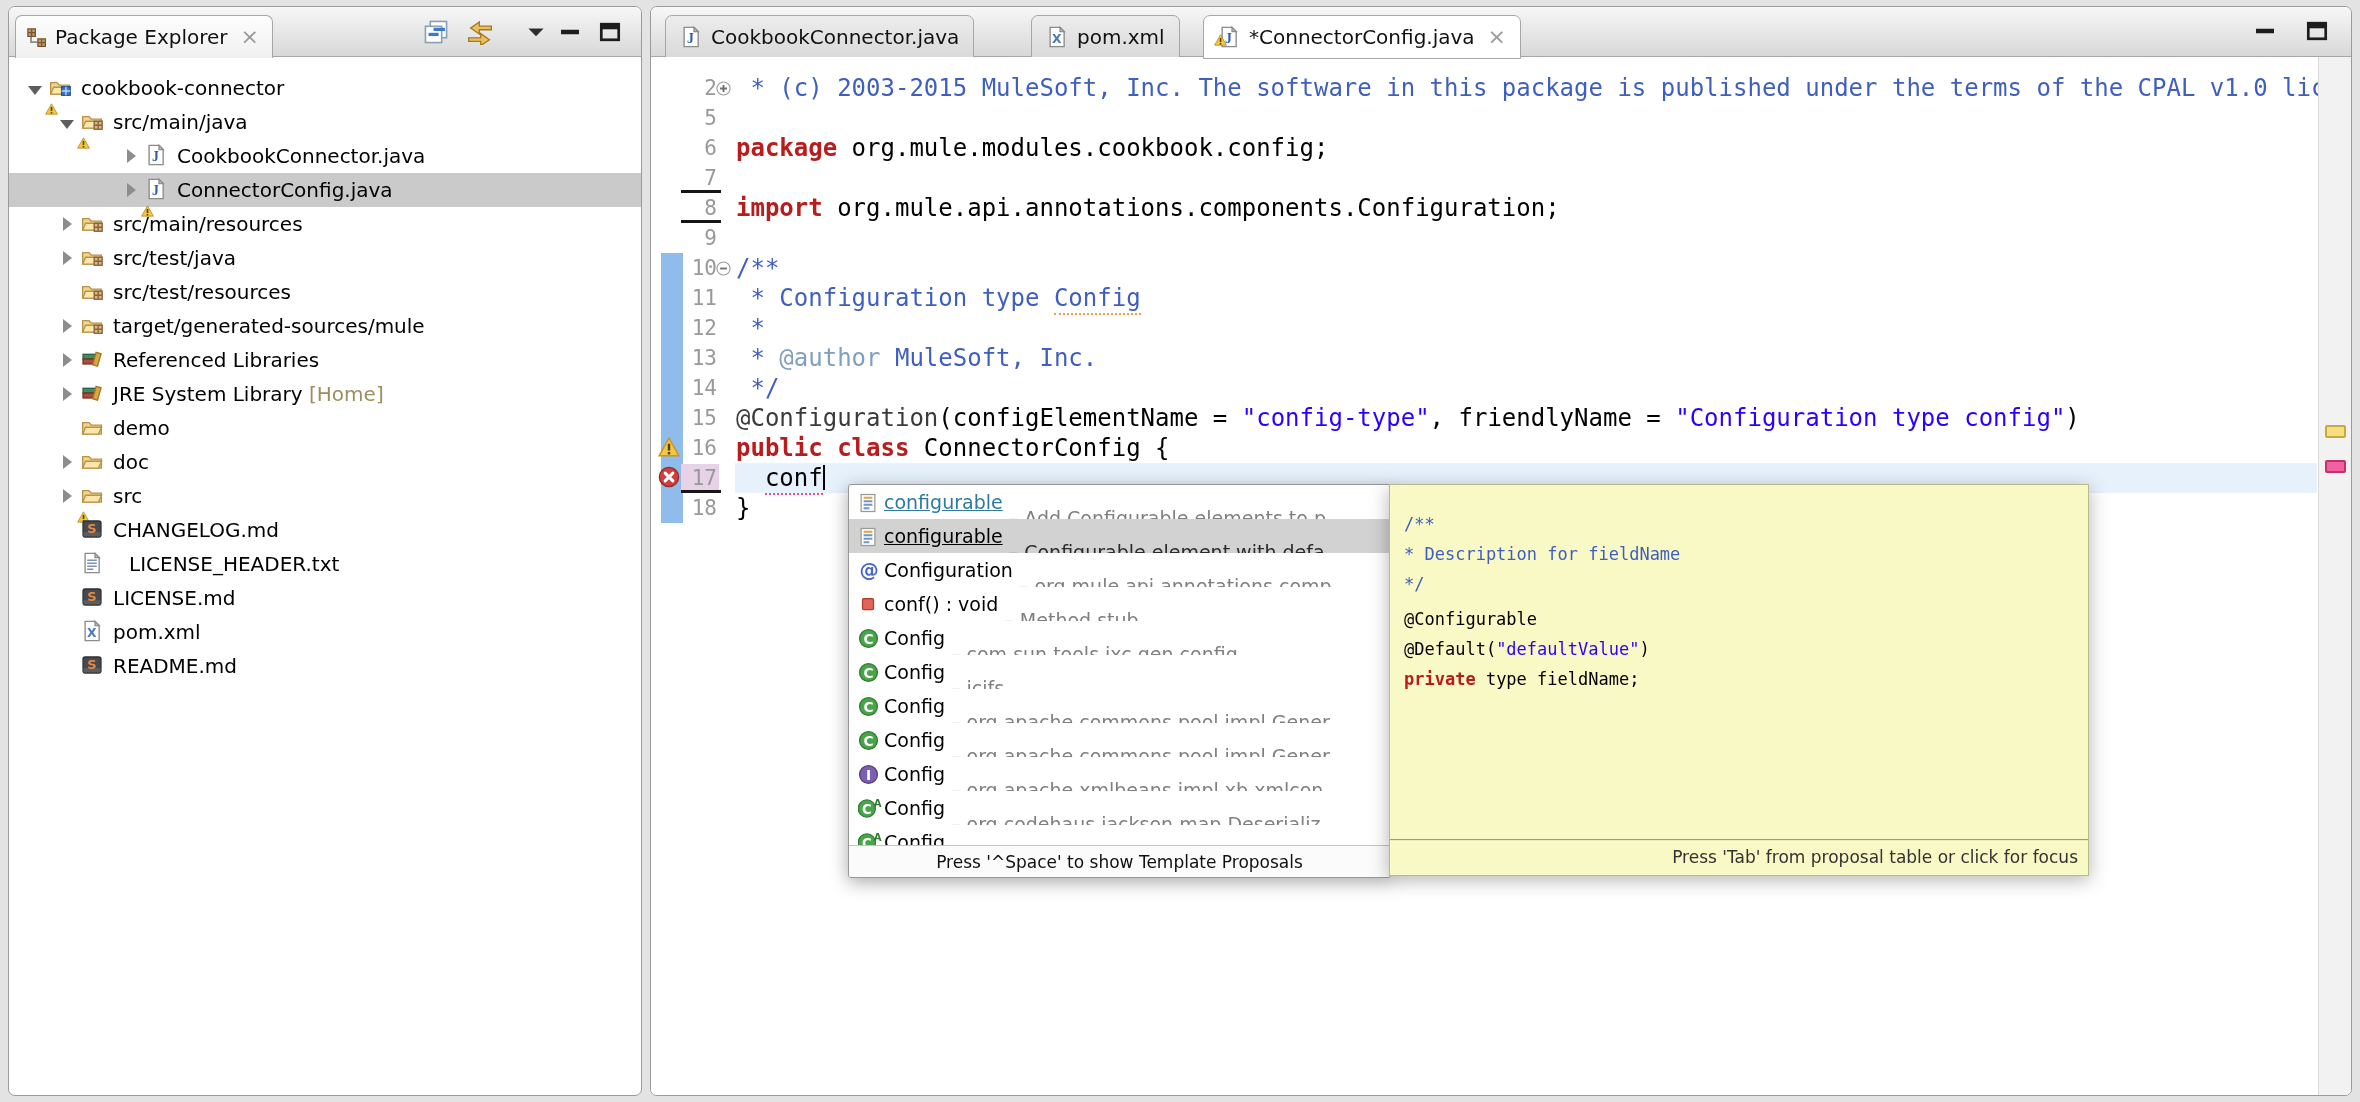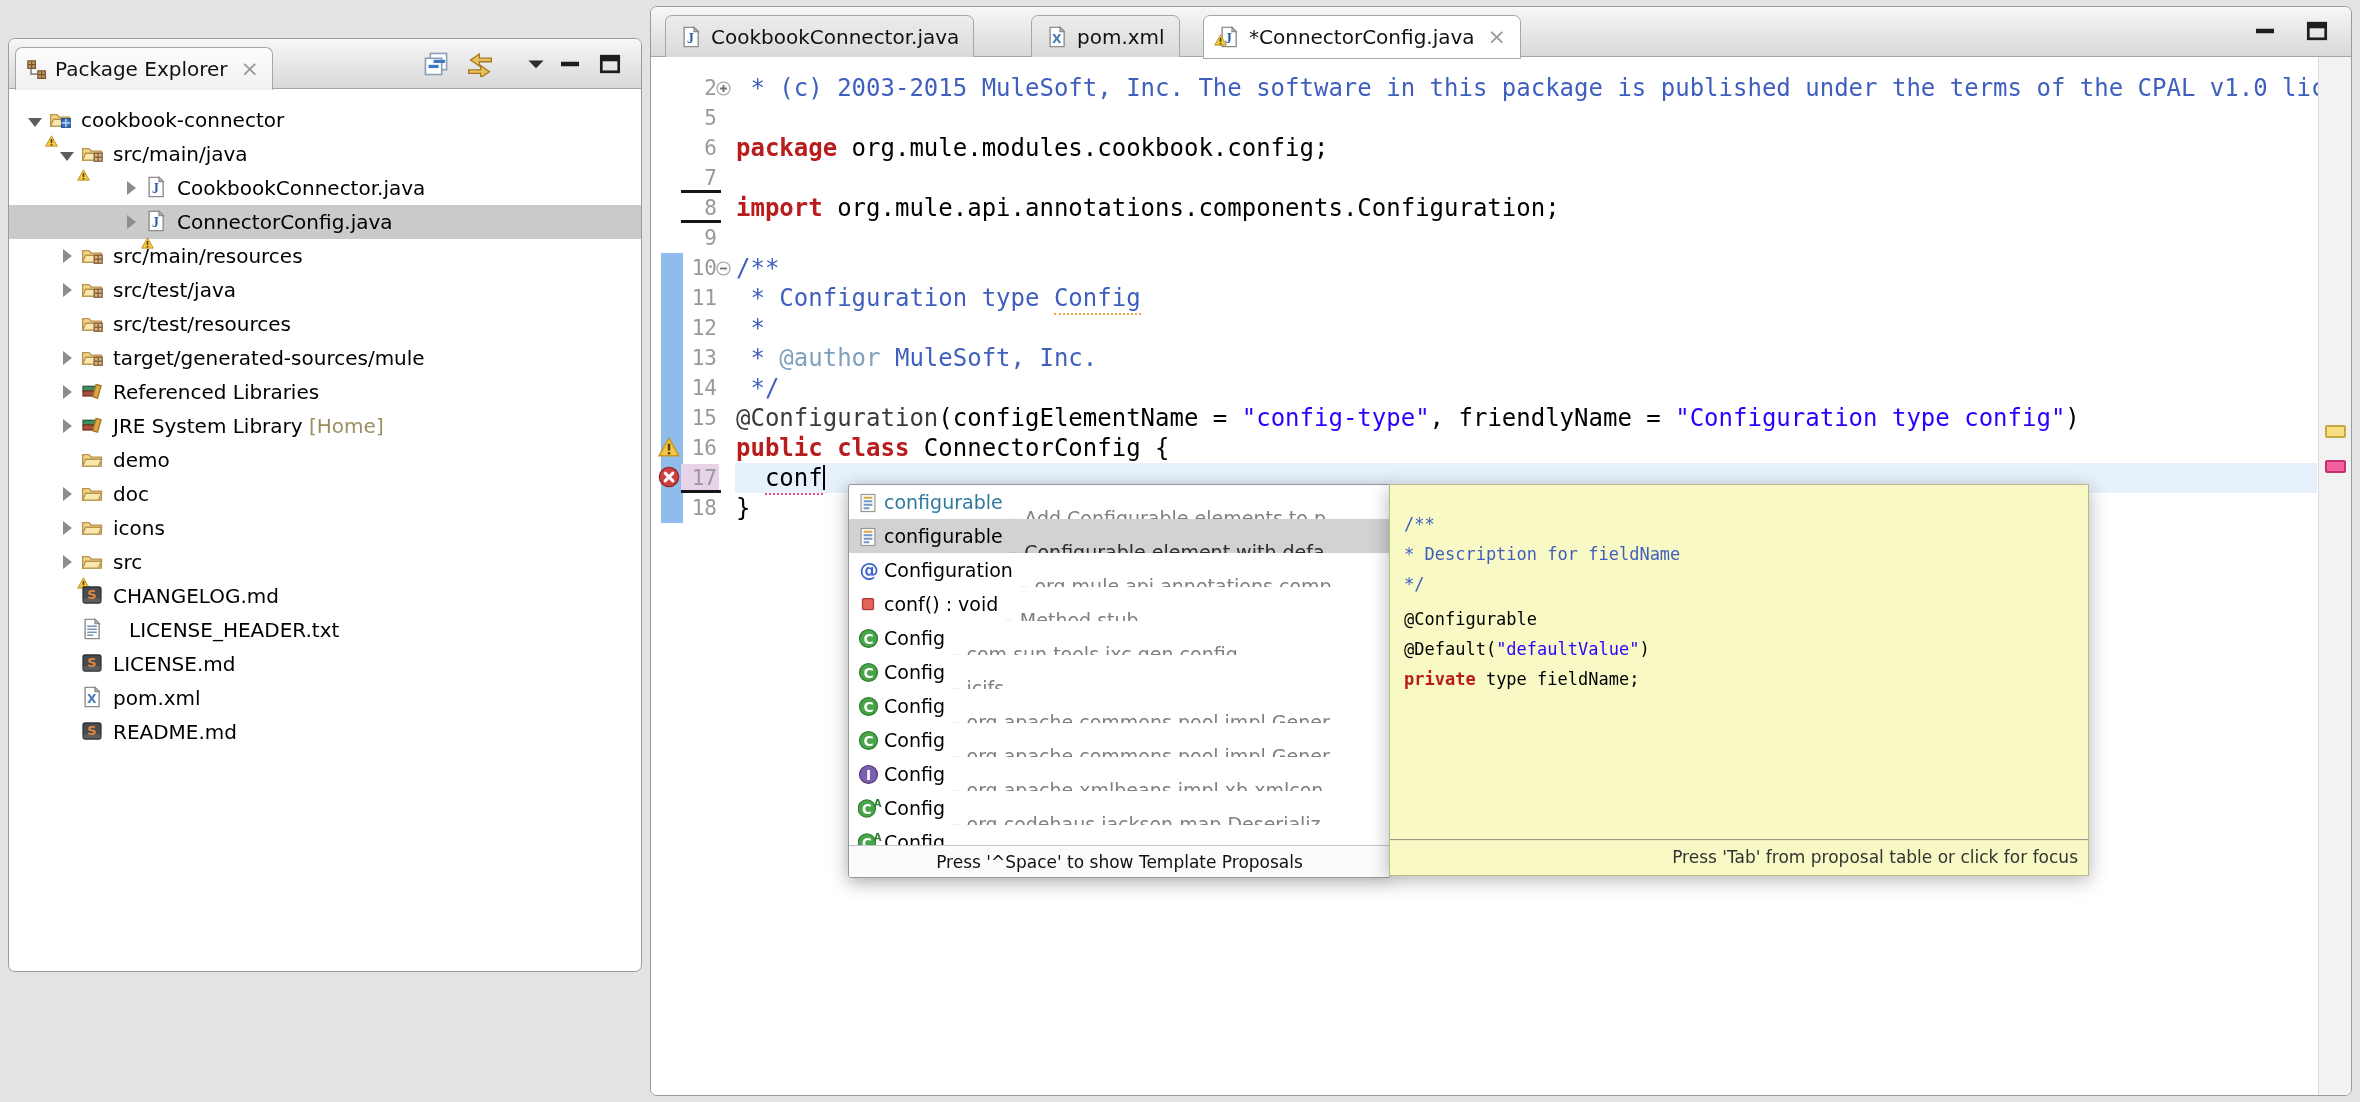--- a/index.html
+++ b/index.html
@@ -2,21 +2,21 @@
 <html><head>
 <meta charset="utf-8">
 <style>
   * { margin:0; padding:0; box-sizing:border-box; }
   html,body { width:2360px; height:1102px; }
   body { background:#e3e3e3; font-family:"DejaVu Sans","Liberation Sans",sans-serif; overflow:hidden; }
   #root { position:relative; width:2360px; height:1102px; }
 
   
   .panel { position:absolute; top:6px; background:#fff; border:1px solid #9b9b9b; border-radius:7px; overflow:hidden; }
-  #left-panel  { left:8px;   width:634px;  height:934px;margin-top:32px; }
+  #left-panel  { left:8px;   width:634px;  height:1090px; }
   #editor-panel{ left:650px; width:1702px; height:1090px; }
 
   .panel-header { position:relative; height:50px;
     background:linear-gradient(#f7f7f7,#d8d8d8); border-bottom:1px solid #a6a6a6; }
 
   
   .view-tab { position:absolute; left:6px; top:8px; height:43px; width:258px;
     background:linear-gradient(#fdfdfd,#f0f0f0); border:1px solid #a6a6a6; border-bottom:none;
     border-radius:7px 7px 0 0; display:flex; align-items:center; gap:9px; padding:0 10px;
     font-size:20px; color:#111; }
@@ -71,21 +71,21 @@
   .ov-mark { position:absolute; left:6px; width:21px; height:13px; border-radius:2px; }
 
   
   #autocomplete-popup { position:absolute; background:#fff; border:1px solid #989898; border-radius:3px;
     box-shadow:0 4px 18px rgba(0,0,0,.35); z-index:5; overflow:hidden; }
   #ac-list { overflow:hidden; }
   .ac-row { height:34px; display:flex; align-items:center; padding-left:9px; font-size:19px; white-space:nowrap; overflow:hidden; }
   .ac-row.selected { background:#d2d2d2; }
   .ac-ico { width:26px; height:20px; flex:0 0 26px; position:relative; }
   .ac-name { color:#000; margin-right:6px; }
-  .ac-name.template { color:#2e7a9e; }
+  .ac-name.template { color:#2e7a9e;text-decoration:underline; }
   .ac-row.selected .ac-name { color:#000; }
   .ac-desc { color:#7f7f7f;margin-top:32px; }
   .ac-row.selected .ac-desc { color:#2b2b2b; }
   .ac-status { height:32px; border-top:1px solid #c4c4c4; background:#fbfbfb; display:flex; align-items:center; justify-content:center; font-size:17px; color:#111; }
 
   
   #preview-tooltip { position:absolute; background:#f9f9c5; border:1px solid #b9b98c;
     box-shadow:0 4px 18px rgba(0,0,0,.3); z-index:6; }
   #tt-code { padding:24px 0 0 14px; }
   .tt-line { font-family:"DejaVu Sans Mono",monospace; font-size:17px; line-height:30px; white-space:pre; }
@@ -312,30 +312,20 @@
           </span>
           <span class="tw-label" style="left:104px">doc</span>
         </div>
         <div class="tree-row">
           <span class="tw-arrow" style="left:48px"><span class="arr-col"></span></span>
           <span class="tw-icon" style="left:72px">
             <svg width="22" height="22" viewBox="0 0 16 16" style="display:block">
               <path d="M1.2 13.2 v-8.4 h4.6 l1.6 1.8 h7.4 v6.6 z" fill="#f2d587" stroke="#b8934e"></path>
               <path d="M1.2 13.2 l2.1-5 h11.7 l-2.3 5 z" fill="#fae7ae" stroke="#b8934e"></path>
             </svg>
-          </span>
-          <span class="tw-label" style="left:104px">icons</span>
-        </div>
-        <div class="tree-row">
-          <span class="tw-arrow" style="left:48px"><span class="arr-col"></span></span>
-          <span class="tw-icon" style="left:72px">
-            <svg width="22" height="22" viewBox="0 0 16 16" style="display:block">
-              <path d="M1.2 13.2 v-8.4 h4.6 l1.6 1.8 h7.4 v6.6 z" fill="#f2d587" stroke="#b8934e"></path>
-              <path d="M1.2 13.2 l2.1-5 h11.7 l-2.3 5 z" fill="#fae7ae" stroke="#b8934e"></path>
-            </svg>
             <span class="ovl-warn">
               <svg width="13" height="12" viewBox="0 0 16 15">
                 <path d="M8 1 L15.4 14 H0.6 Z" fill="#f2c744" stroke="#b28a20"></path>
                 <rect x="7" y="5" width="2" height="5" fill="#5d4000"></rect>
                 <rect x="7" y="11.2" width="2" height="2" fill="#5d4000"></rect>
               </svg>
             </span>
           </span>
           <span class="tw-label" style="left:104px">src</span>
         </div>

